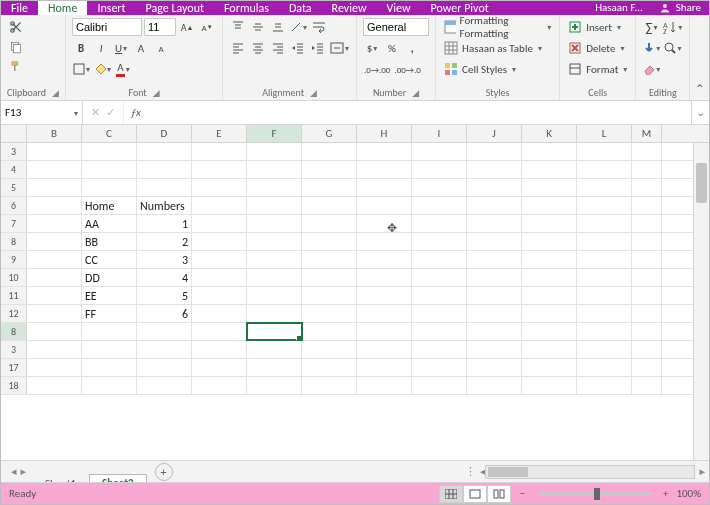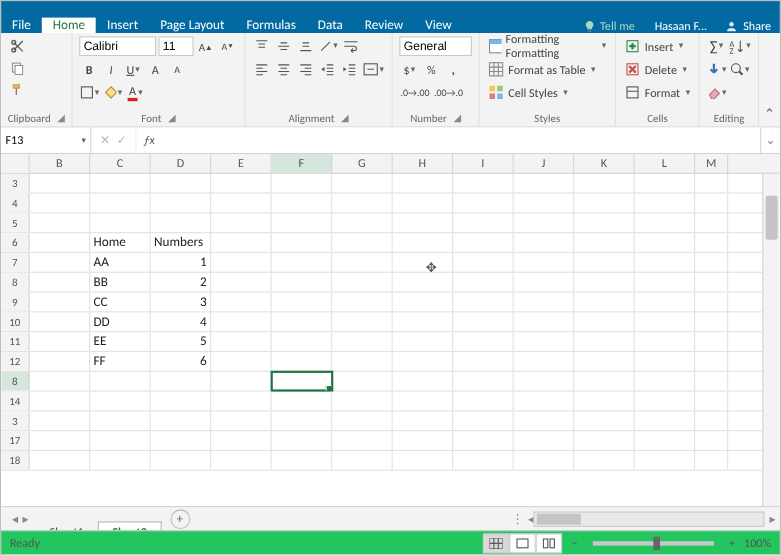--- a/index.html
+++ b/index.html
@@ -1,18 +1,18 @@
 <!DOCTYPE html>
 <html><head>
 <meta charset="utf-8">
 <style>
 * { box-sizing: border-box; margin: 0; padding: 0; }
 body { font-family: "Segoe UI", Calibri, sans-serif; font-size: 11px; width: 710px; height: 505px; background: #fff; overflow: hidden; display: flex; flex-direction: column; border: 1px solid #bdbdbd; }
 
-.tabbar { background: #0369a1; color: #fff; height: 29px; display: flex; align-items: flex-end; }
+.tabbar { background: #a21caf; color: #fff; height: 14px; display: flex; align-items: flex-start; }
 .tab { padding: 0 10px; display: flex; align-items: center; font-size: 12px; cursor: pointer; }
 .tab.active { background: #fff; color: #217346; }
 .tellme { flex: 0 0 auto; padding: 0 10px; display: flex; align-items: center; gap: 4px; color: #a8d7c0; }
 .spacer { flex: 1; }
 .userbox { display: flex; align-items: center; gap: 5px; padding: 0 8px; }
 .userbox svg { opacity: .85; }
 
 .ribbon { background: #f3f3f3; border-bottom: 1px solid #d4d4d4; height: 86px; display: flex; align-items: stretch; font-size: 11px; color: #444; }
 .group { border-right: 1px solid #e1e1e1; display: flex; flex-direction: column; justify-content: space-between; padding: 3px 6px 1px; }
 .group-body { flex: 1; display: flex; gap: 4px; align-items: flex-start; }
@@ -54,46 +54,41 @@
 
 .sheetbar { height:22px; background:#f3f3f3; border-top:1px solid #d4d4d4; display:flex; align-items:center; padding:0 4px; gap:0;}
 .sheetnav { display:flex; gap:4px; color:#888; padding:0 6px;}
 .stab { padding:2px 12px; font-size:11px; color:#444; border:1px solid transparent; margin-bottom:-1px;}
 .stab.active{ background:#fff; border:1px solid #b7b7b7; border-bottom:2px solid #217346; font-weight:600; color:#217346;}
 .addsheet{ width:18px; height:18px; border:1px solid #bbb; border-radius:9px; display:flex; align-items:center; justify-content:center; margin-left:8px; color:#666; font-size:12px;}
 .sbspace{flex:1;}
 .hscroll{ width:210px; height:14px; background:#e9e9e9; border:1px solid #ccc; position:relative; margin-right:4px;}
 .hthumb{ position:absolute; left:2px; top:1px; bottom:1px; width:40px; background:#c4c4c4;}
 
-.statusbar{ height:22px; background:#22c55e; border-top:1px solid #d4d4d4; display:flex; align-items:center; padding:0 8px; font-size:11px; color:#555; gap:8px;}
+.statusbar{ height:22px; background:#f9a8d4; border-top:1px solid #d4d4d4; display:flex; align-items:center; padding:0 8px; font-size:11px; color:#555; gap:8px;}
 .viewbtns{ display:flex; gap:0; margin-left:auto;}
 .vb{ width:24px; height:18px; border:1px solid #ccc; display:flex; align-items:center; justify-content:center; background:#fff;}
 .vb.on{ background:#d9d9d9;}
 .zslider{ width:110px; height:4px; background:#c8c8c8; position:relative; margin:0 6px;}
 .zthumb{ position:absolute; top:-4px; left:55px; width:6px; height:12px; background:#666;}
 </style>
 </head>
 <body>
 
 <div class="tabbar" id="tabbar">
     <div class="tab">File</div>
     <div class="tab active">Home</div>
     <div class="tab">Insert</div>
     <div class="tab">Page Layout</div>
     <div class="tab">Formulas</div>
     <div class="tab">Data</div>
     <div class="tab">Review</div>
     <div class="tab">View</div>
+    <div class="tab">Power Pivot</div>
   <div class="spacer"></div>
-  <div class="tellme">
-    <svg width="12" height="12" viewBox="0 0 24 24">
-        <path fill="#a8d7c0" d="M9 21h6v-1H9v1zm3-19a7 7 0 00-4 12.7V17h8v-2.3A7 7 0 0012 2z"></path>
-      </svg>
-    <span>Tell me</span>
-  </div>
   <div class="userbox">
     <span>Hasaan F...</span>
   </div>
   <div class="userbox">
     <svg width="12" height="12" viewBox="0 0 24 24">
         <circle cx="12" cy="8" r="4" fill="#fff"></circle>
         <path fill="#fff" d="M4 20c0-3 4-5 8-5s8 2 8 5v1H4z"></path>
       </svg>
     <span>Share</span>
   </div>
@@ -279,21 +274,21 @@
             <rect x="1" y="1" width="12" height="4" fill="#7ab6e8"></rect>
           </svg>
           <span>Formatting Formatting</span>
           <span class="dd">▾</span>
         </div>
       <div class="ribbtn">
           <svg width="14" height="14">
             <rect x="1" y="1" width="12" height="12" fill="none" stroke="#888"></rect>
             <path stroke="#888" d="M1 5h12M1 9h12M5 1v12M9 1v12"></path>
           </svg>
-          <span>Format as Table</span>
+          <span>Hasaan as Table</span>
           <span class="dd">▾</span>
         </div>
       <div class="ribbtn">
           <svg width="14" height="14">
             <rect x="1" y="1" width="5" height="5" fill="#f2c84b"></rect>
             <rect x="8" y="1" width="5" height="5" fill="#9bc67b"></rect>
             <rect x="1" y="8" width="5" height="5" fill="#e07b7b"></rect>
             <rect x="8" y="8" width="5" height="5" fill="#7ab6e8"></rect>
           </svg>
           <span>Cell Styles</span>
@@ -571,35 +566,20 @@
         <div class="cell sel" style="width: 55px; position: relative;"></div>
         <div class="cell" style="width: 55px; position: relative;"></div>
         <div class="cell" style="width: 55px; position: relative;"></div>
         <div class="cell" style="width: 55px; position: relative;"></div>
         <div class="cell" style="width: 55px; position: relative;"></div>
         <div class="cell" style="width: 55px; position: relative;"></div>
         <div class="cell" style="width: 55px; position: relative;"></div>
         <div class="cell" style="width: 30px; position: relative;"></div>
       </div>
       <div class="gr">
-        <div class="rh">14</div>
-        <div class="cell" style="width: 55px; position: relative;"></div>
-        <div class="cell" style="width: 55px; position: relative;"></div>
-        <div class="cell" style="width: 55px; position: relative;"></div>
-        <div class="cell" style="width: 55px; position: relative;"></div>
-        <div class="cell" style="width: 55px; position: relative;"></div>
-        <div class="cell" style="width: 55px; position: relative;"></div>
-        <div class="cell" style="width: 55px; position: relative;"></div>
-        <div class="cell" style="width: 55px; position: relative;"></div>
-        <div class="cell" style="width: 55px; position: relative;"></div>
-        <div class="cell" style="width: 55px; position: relative;"></div>
-        <div class="cell" style="width: 55px; position: relative;"></div>
-        <div class="cell" style="width: 30px; position: relative;"></div>
-      </div>
-      <div class="gr">
         <div class="rh">3</div>
         <div class="cell" style="width: 55px; position: relative;"></div>
         <div class="cell" style="width: 55px; position: relative;"></div>
         <div class="cell" style="width: 55px; position: relative;"></div>
         <div class="cell" style="width: 55px; position: relative;"></div>
         <div class="cell" style="width: 55px; position: relative;"></div>
         <div class="cell" style="width: 55px; position: relative;"></div>
         <div class="cell" style="width: 55px; position: relative;"></div>
         <div class="cell" style="width: 55px; position: relative;"></div>
         <div class="cell" style="width: 55px; position: relative;"></div>

